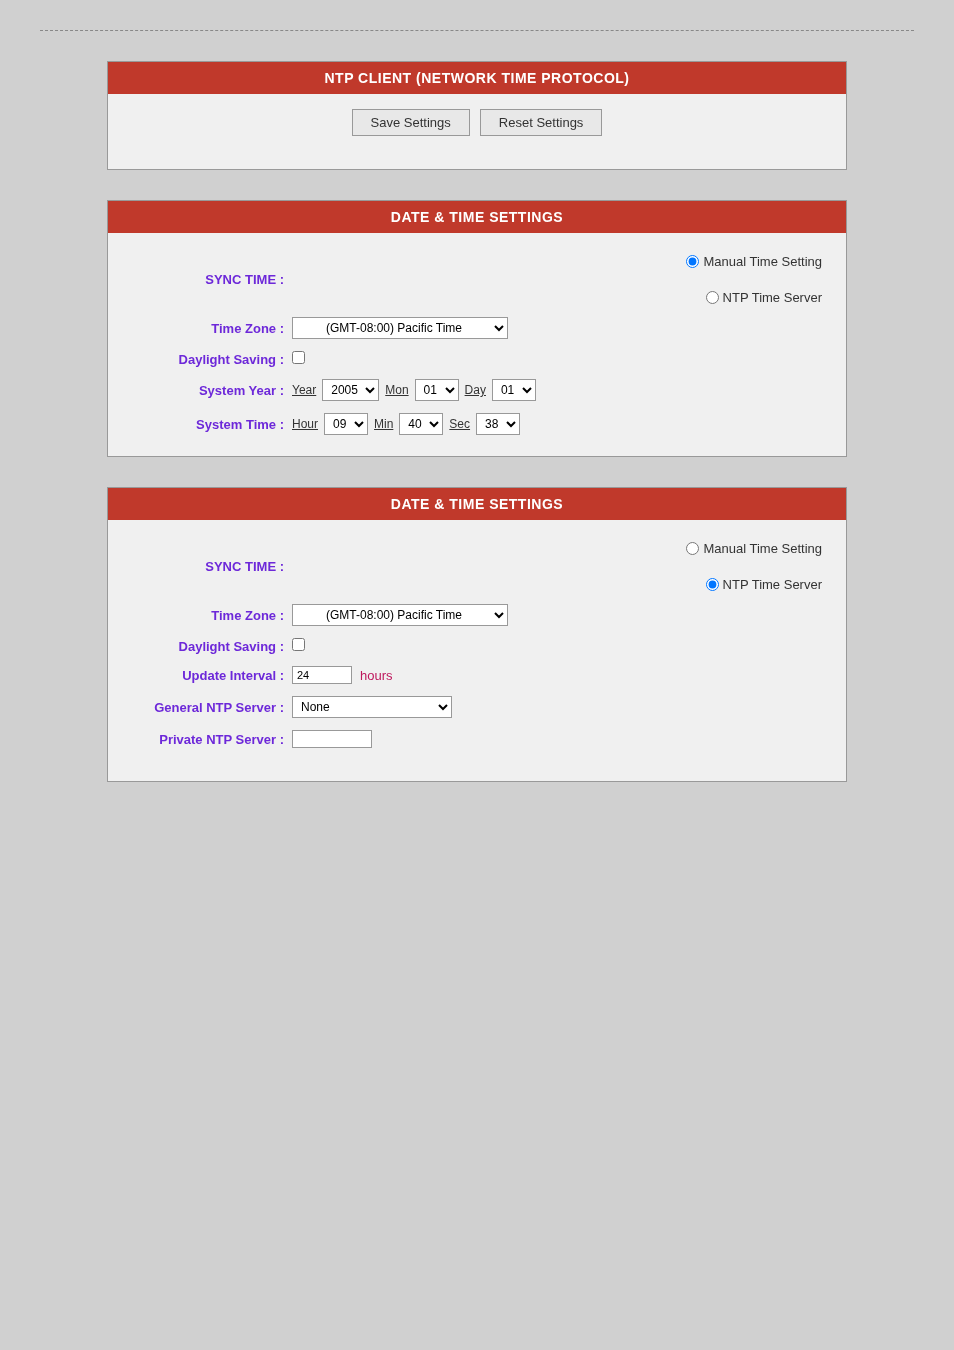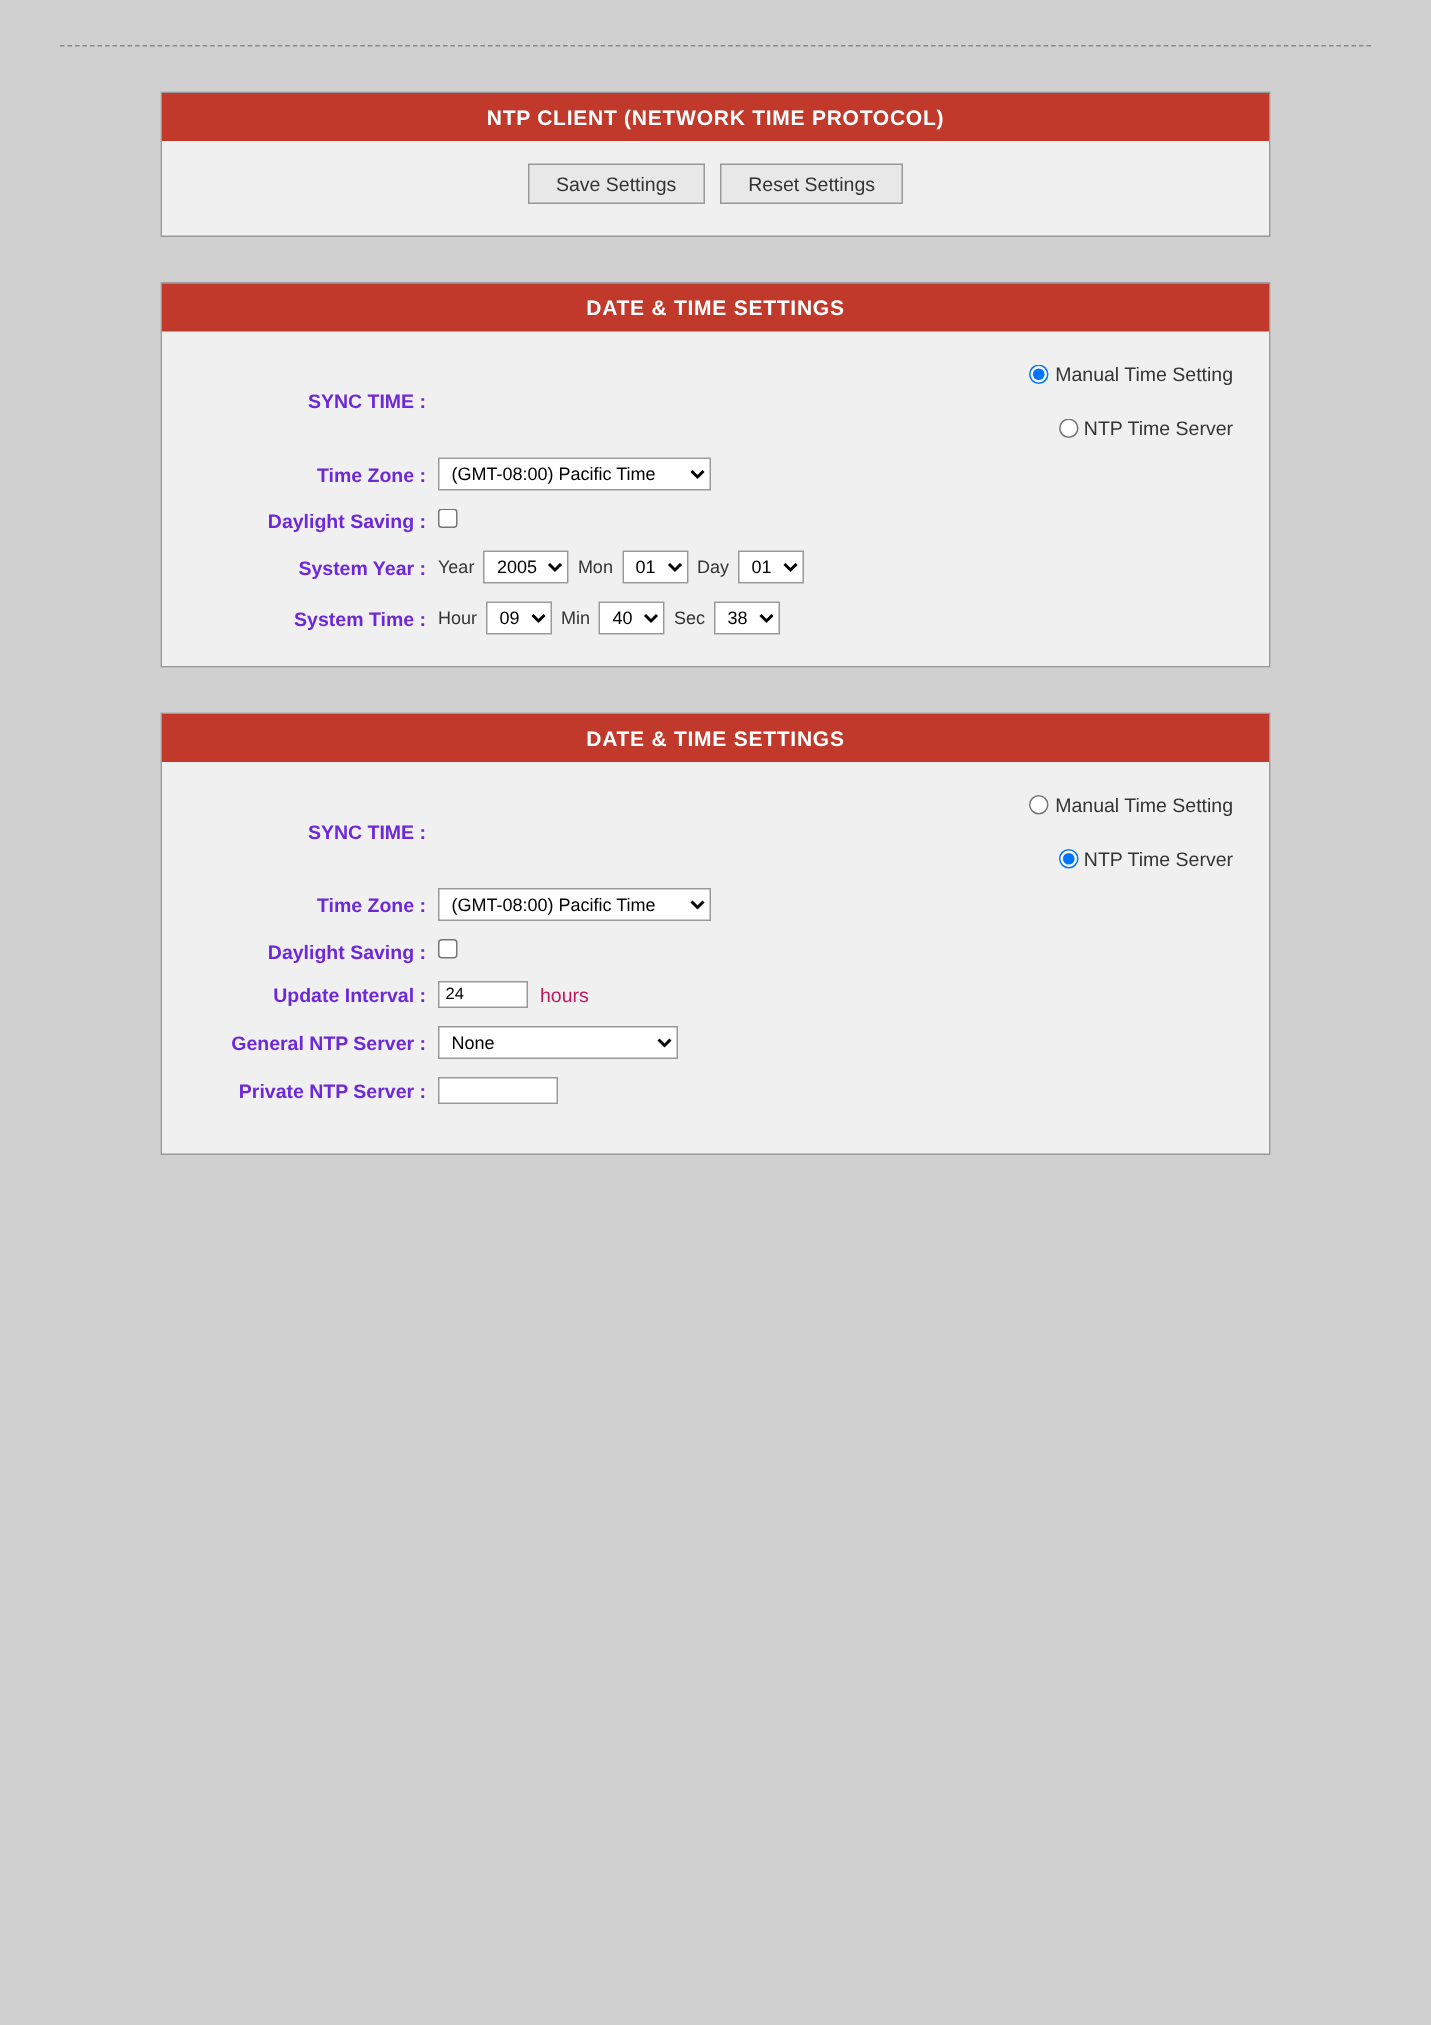--- a/index.html
+++ b/index.html
@@ -53,21 +53,21 @@
       font-size: 13px;
       color: #333;
       margin-bottom: 20px;
       line-height: 1.5;
     }
 
     .ntp-buttons {
       display: flex;
       justify-content: center;
       gap: 10px;
-      margin-bottom: 6px;
+      margin-bottom: 18px;
     }
 
     .btn {
       background: #e8e8e8;
       border: 1px solid #999;
       padding: 5px 18px;
       font-size: 13px;
       cursor: pointer;
       color: #333;
     }
@@ -119,33 +119,35 @@
     
     select {
       border: 1px solid #999;
       background: white;
       padding: 2px 4px;
       font-size: 12px;
       cursor: pointer;
     }
 
     .select-timezone {
-      width: 182px;
+      width: 216px;
+      text-align: center;
     }
 
     
     .date-time-row {
       display: flex;
       align-items: center;
       gap: 6px;
     }
 
     .date-time-row label {
       font-size: 12px;
       color: #333;
+      text-decoration: underline;
     }
 
     .date-time-row select {
       font-size: 12px;
     }
 
     
     input[type="checkbox"] {
       cursor: pointer;
     }

